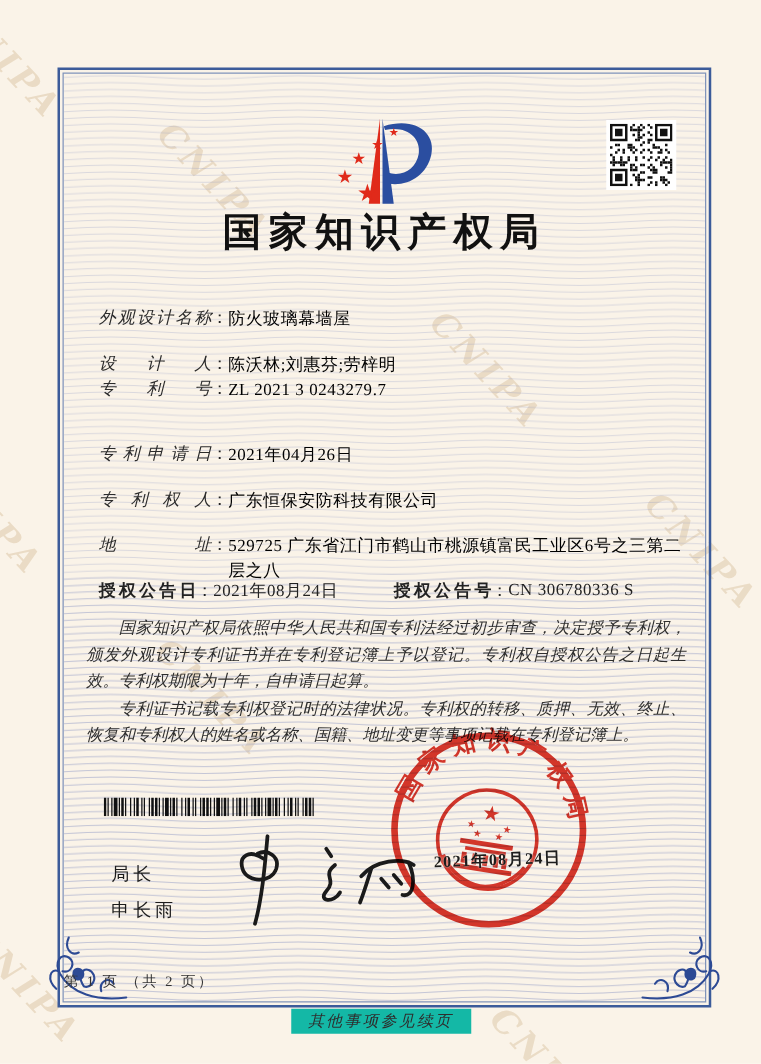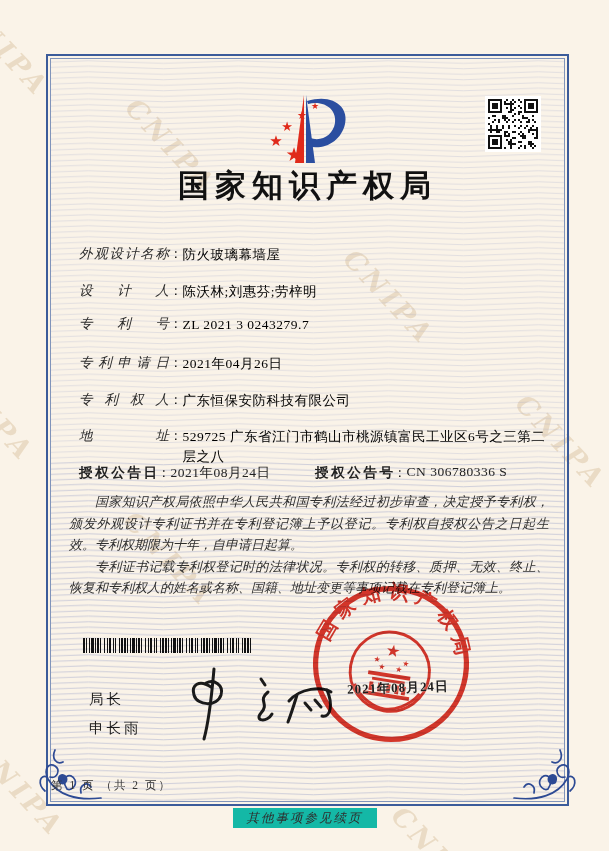--- a/index.html
+++ b/index.html
@@ -296,21 +296,21 @@
 
   <div class="title">国家知识产权局</div>
 
   <div class="fields">
     <div class="frow" style="top:0">
       <span class="flabel">外观设计名称</span><span class="fcolon">：</span><span class="fvalue">防火玻璃幕墙屋</span>
     </div>
     <div class="frow" style="top:37px">
       <span class="flabel">设计人</span><span class="fcolon">：</span><span class="fvalue">陈沃林;刘惠芬;劳梓明</span>
     </div>
-    <div class="frow" style="top:70px">
+    <div class="frow" style="top:57px">
       <span class="flabel">专利号</span><span class="fcolon">：</span><span class="fvalue">ZL 2021 3 0243279.7</span>
     </div>
     <div class="frow" style="top:109px">
       <span class="flabel">专利申请日</span><span class="fcolon">：</span><span class="fvalue">2021年04月26日</span>
     </div>
     <div class="frow" style="top:146px">
       <span class="flabel">专利权人</span><span class="fcolon">：</span><span class="fvalue">广东恒保安防科技有限公司</span>
     </div>
     <div class="frow" style="top:182px">
       <span class="flabel">地址</span><span class="fcolon">：</span><span class="fvalue">529725 广东省江门市鹤山市桃源镇富民工业区6号之三第二层之八</span>

